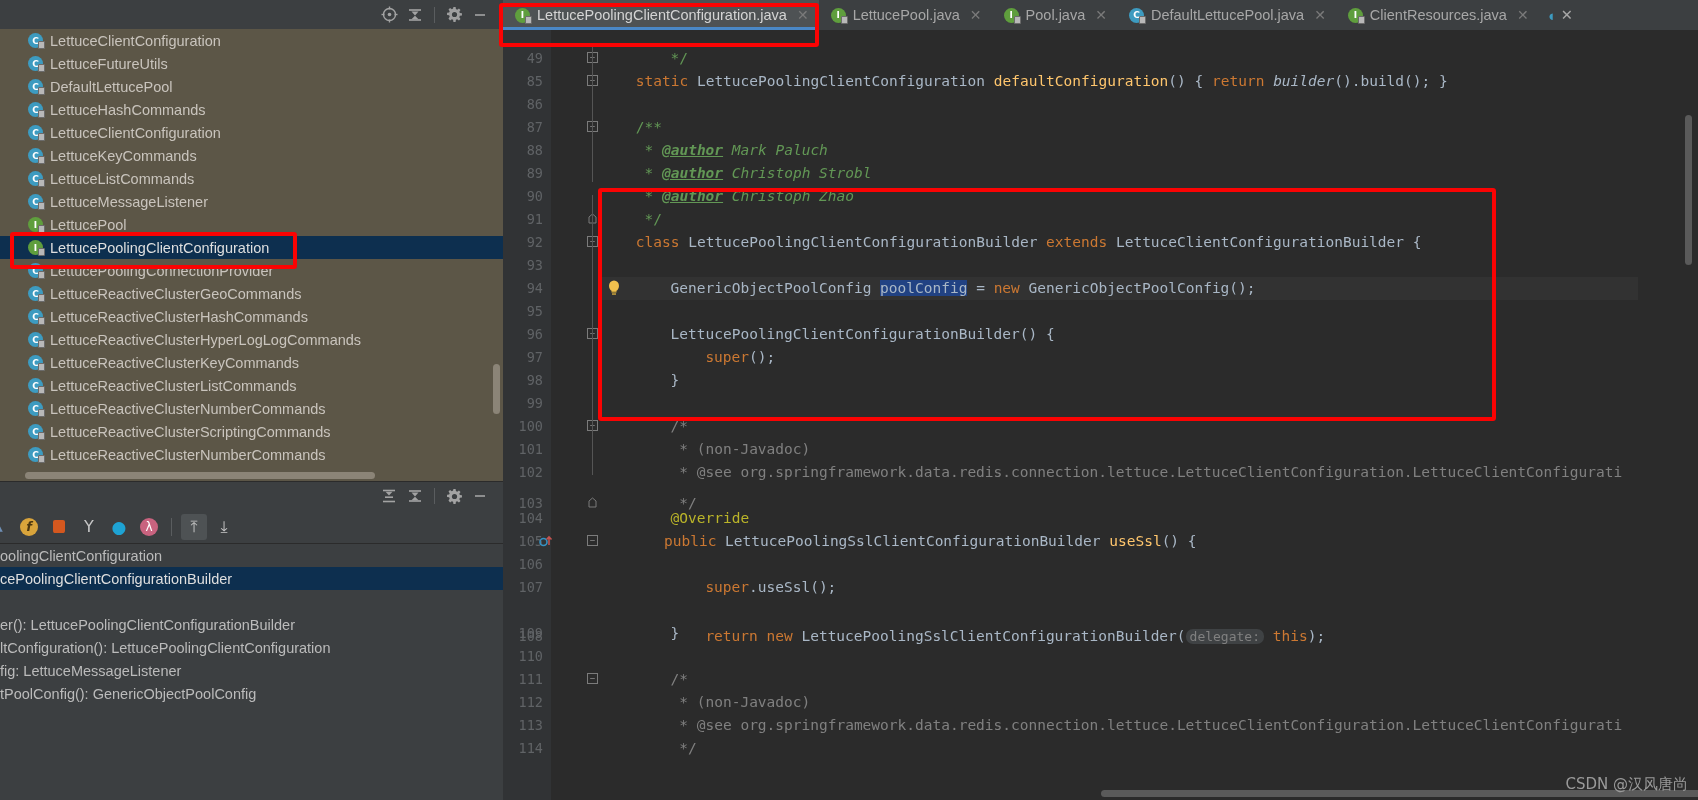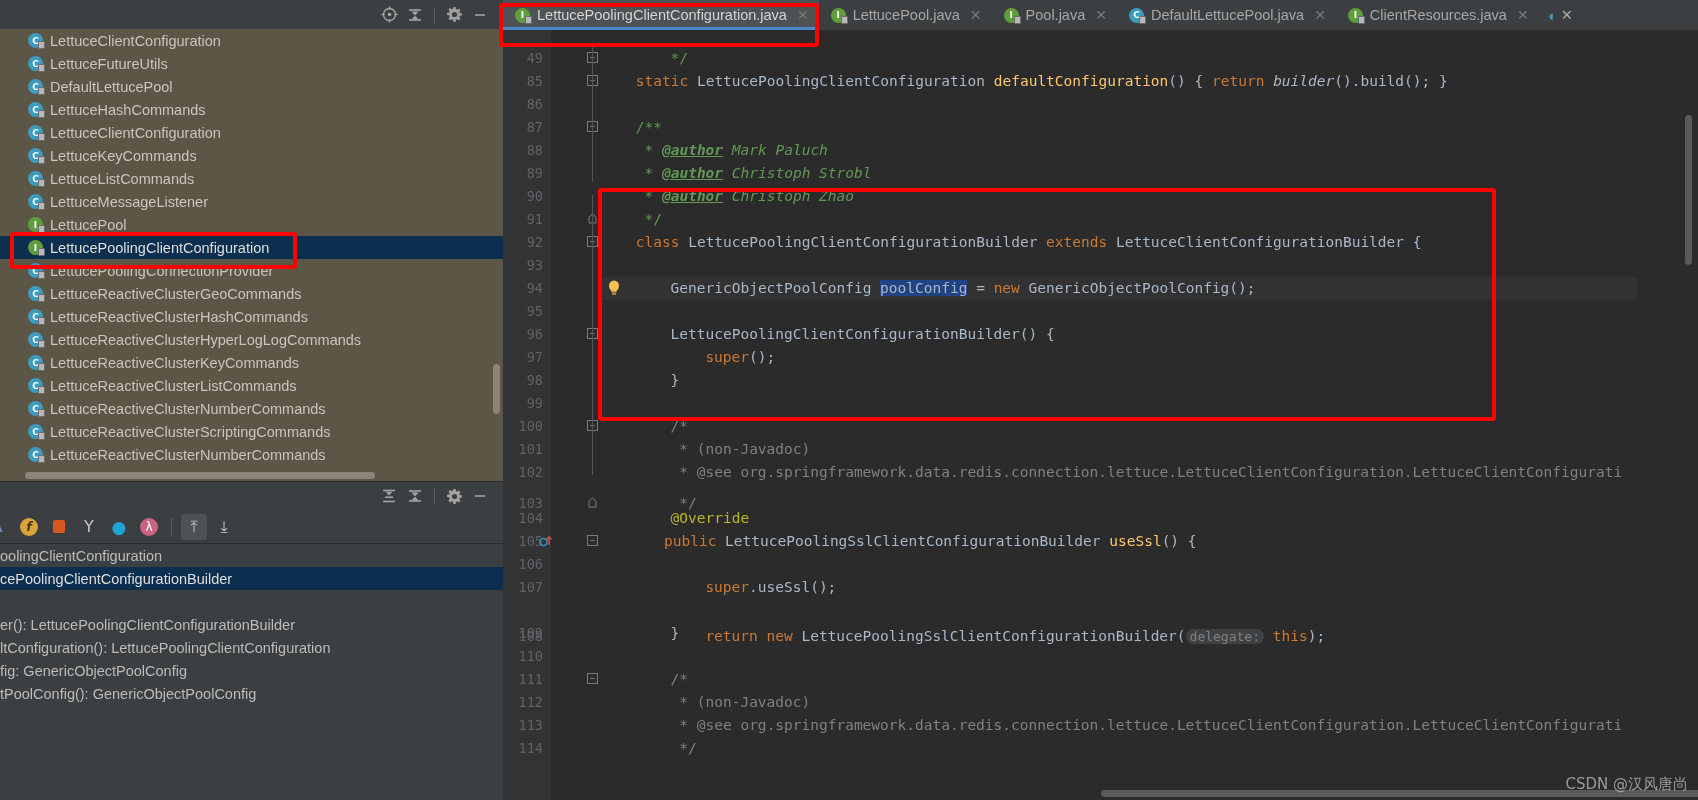--- a/index.html
+++ b/index.html
@@ -348,21 +348,21 @@
         <div class="srow sel" style="position: absolute; left: 0px; right: 0px; top: 23px;">
           <span>cePoolingClientConfigurationBuilder</span>
         </div>
         <div class="srow" style="position: absolute; left: 0px; right: 0px; top: 92px;">
           <span>ltConfiguration(): LettucePoolingClientConfiguration</span>
         </div>
         <div class="srow" style="position: absolute; left: 0px; right: 0px; top: 69px;">
           <span>er(): LettucePoolingClientConfigurationBuilder</span>
         </div>
         <div class="srow" style="position: absolute; left: 0px; right: 0px; top: 115px;">
-          <span>fig: GenericObjectPoolConfig</span>
+          <span>fig: LettuceMessageListener</span>
         </div>
         <div class="srow" style="position: absolute; left: 0px; right: 0px; top: 138px;">
           <span>tPoolConfig(): GenericObjectPoolConfig</span>
         </div>
       </div>
   </div>
 
   <div class="editor">
     <div class="tabbar" id="tabbar">
         <div class="tab active">

